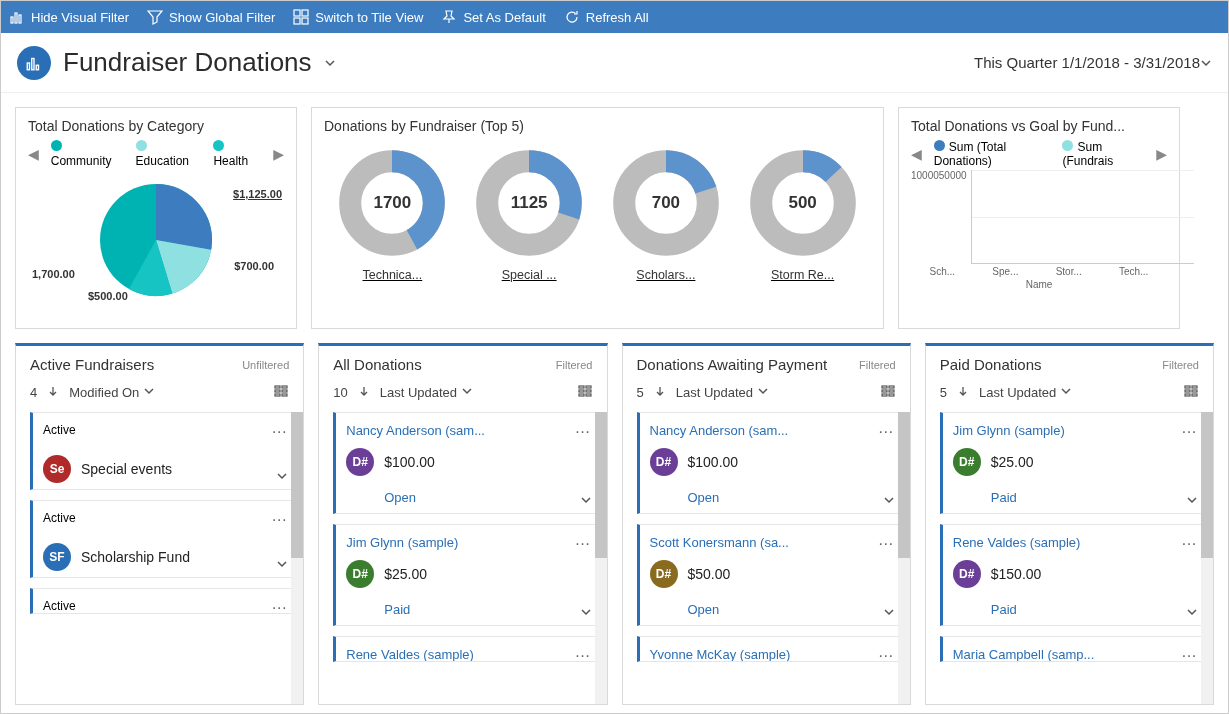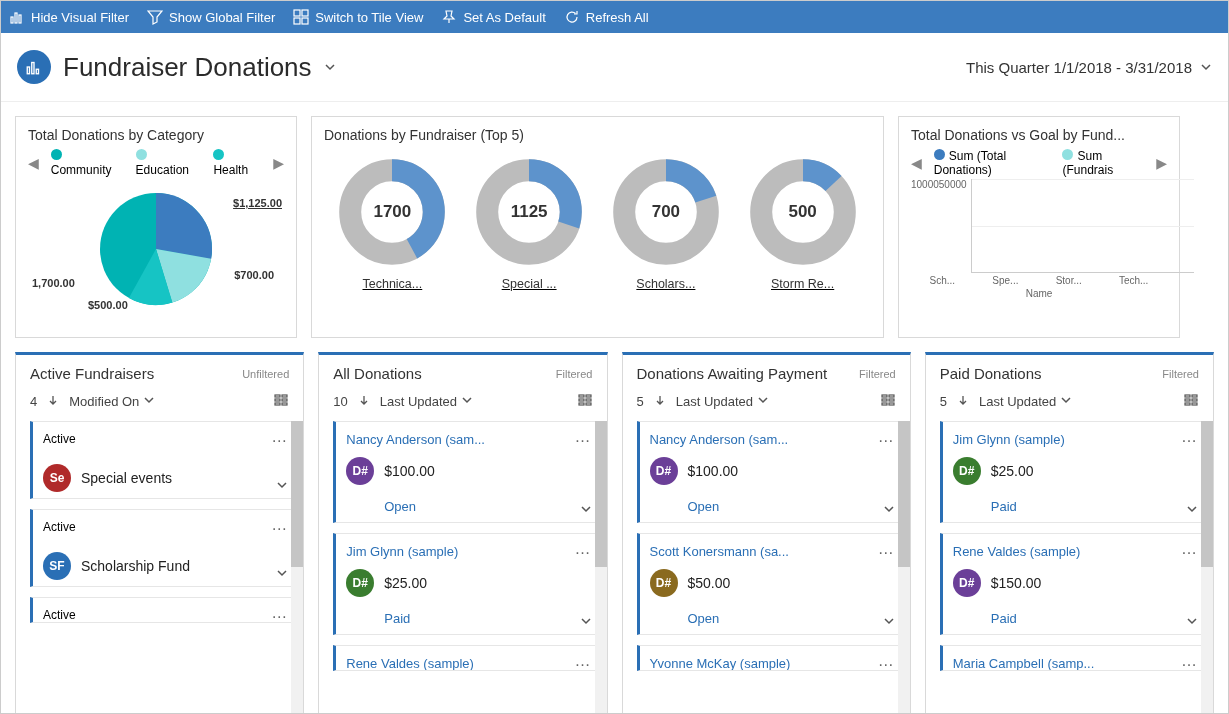--- a/index.html
+++ b/index.html
@@ -22,35 +22,35 @@
     font-size: 13px;
   }
   .toolbar-item {
     display: flex;
     align-items: center;
     gap: 6px;
     cursor: pointer;
   }
   .toolbar-item svg { width: 16px; height: 16px; }
   .header {
-    height: 69px;
+    height: 60px;
     display: flex;
     align-items: center;
     padding: 0 16px;
     justify-content: space-between;
     border-bottom: 1px solid #eee;
   }
   .header-left { display: flex; align-items: center; gap: 12px; }
   .header-icon {
     width: 34px; height: 34px; border-radius: 50%;
     background: #2a6fb5; display:flex; align-items:center; justify-content:center;
   }
   .header-icon svg { width:18px; height:18px; }
   .header-title { font-size: 26px; color: #2b2b2b; font-weight: 300; }
-  .header-right { font-size: 15px; color: #333; display:flex; align-items:center; gap:8px;}
+  .header-right { font-size: 15px; color: #333; display:flex; align-items:center; }
   .dashboard {
     padding: 14px;
     background: #fff;
   }
   .row { display: flex; gap: 14px; margin-bottom: 14px; }
   .card {
     border: 1px solid #d9d9d9;
     background: #fff;
     padding: 10px 12px 8px 12px;
     position: relative;

